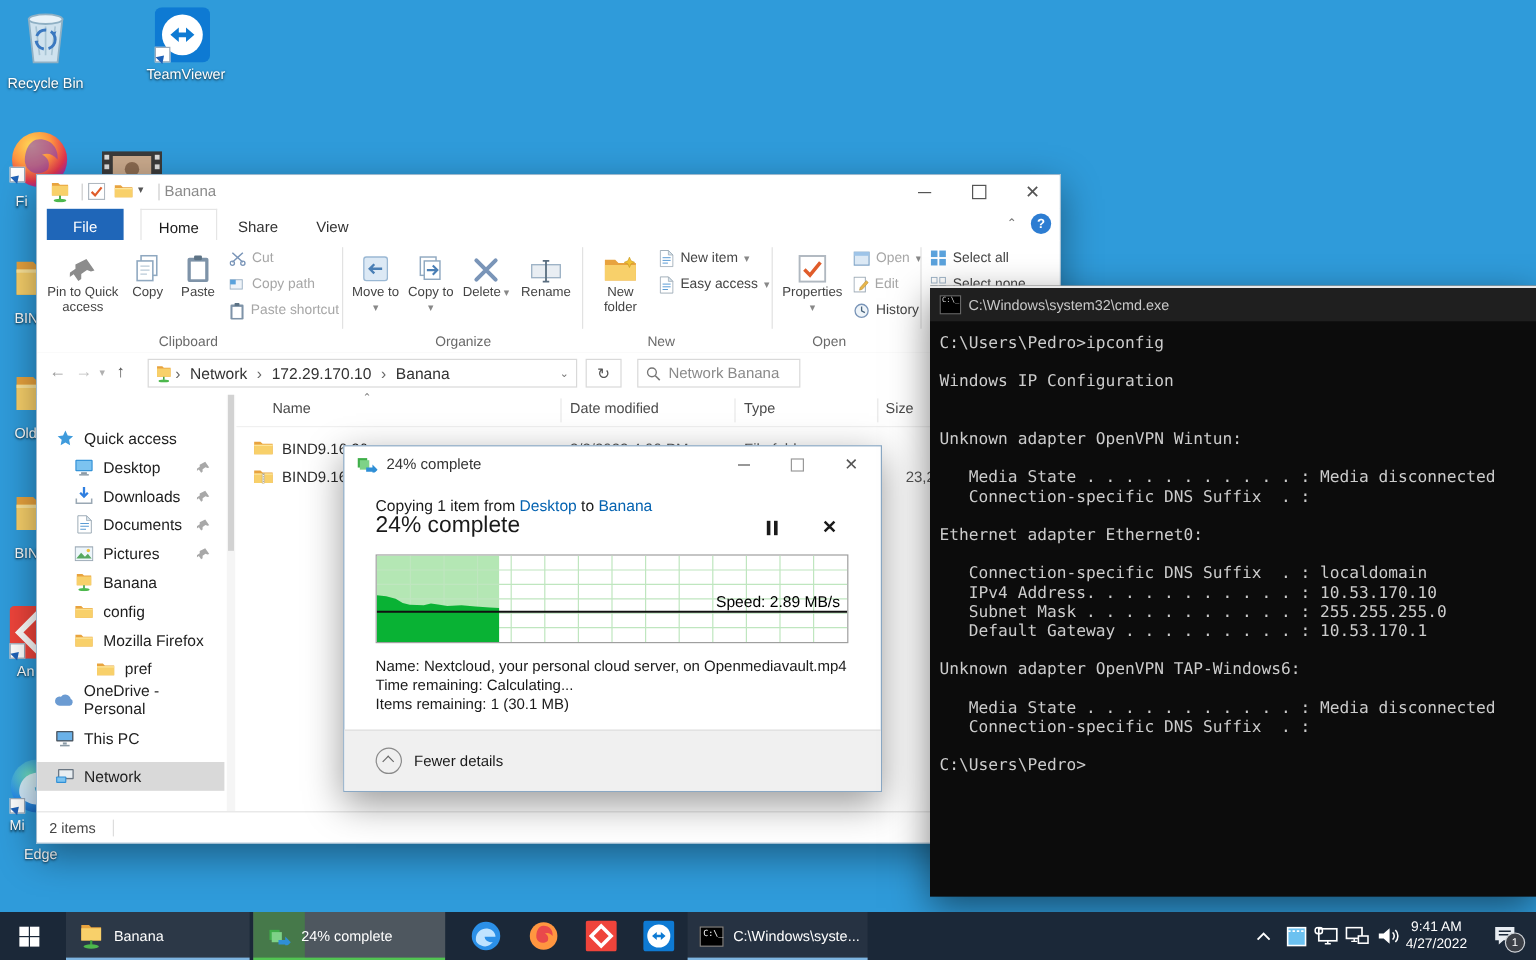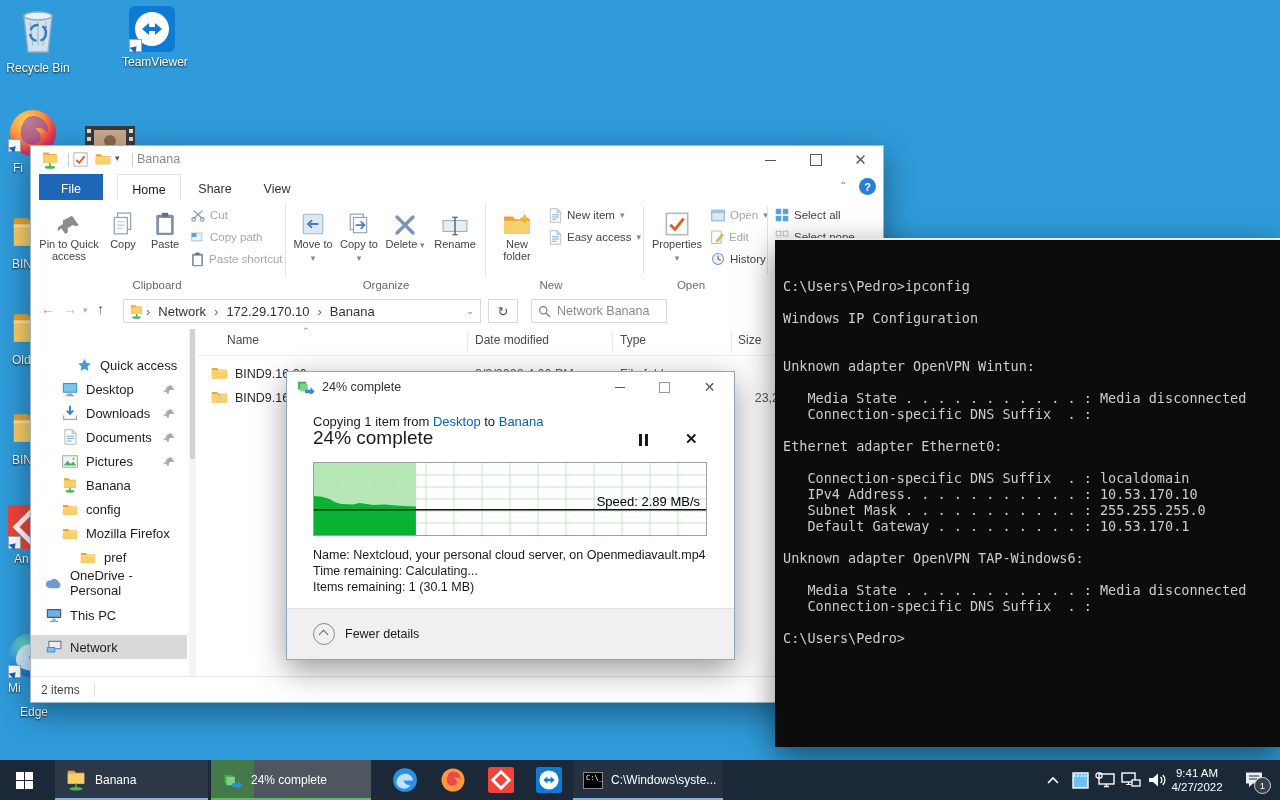--- a/index.html
+++ b/index.html
@@ -555,21 +555,21 @@
           <svg width="13" height="13" viewBox="0 0 16 16">
               <use href="#sym-mag"></use>
             </svg>
         </span>
         <span class="searchtxt">Network Banana</span>
       </div>
     </div>
 
     <div class="mainarea">
       <div class="sidebar">
-        <div class="sb-item ind0" style="top:24px;padding-left:30px;">
+        <div class="sb-item ind0" style="top:24px;">
           <span class="ic">
               <svg width="15" height="15" viewBox="0 0 20 20">
                 <use href="#sym-star"></use>
               </svg>
             </span>
           <span>Quick access</span>
         </div>
         <div class="sb-item ind1" style="top:48px;">
           <span class="ic">
               <svg width="16" height="15" viewBox="0 0 20 18">
@@ -768,20 +768,24 @@
     <div class="dlgline" style="top:192px;">Time remaining: Calculating...</div>
     <div class="dlgline" style="top:208px;">Items remaining: 1 (30.1 MB)</div>
 
     <div class="dlg-footer">
       <span class="chev-circle"></span>
       <span style="margin-left:10px;font-size:12.5px;color:#1a1a1a;">Fewer details</span>
     </div>
   </div>
 
   <div id="cmdwin" class="win">
+    <div class="cmd-title">
+      <span class="cmdicon"></span>
+      <span actable="false">C:\Windows\system32\cmd.exe</span>
+    </div>
     <div class="cmd-body">
       <pre class="cmd-pre">C:\Users\Pedro&gt;ipconfig
 
 Windows IP Configuration
 
 
 Unknown adapter OpenVPN Wintun:
 
    Media State . . . . . . . . . . . : Media disconnected
    Connection-specific DNS Suffix  . :

